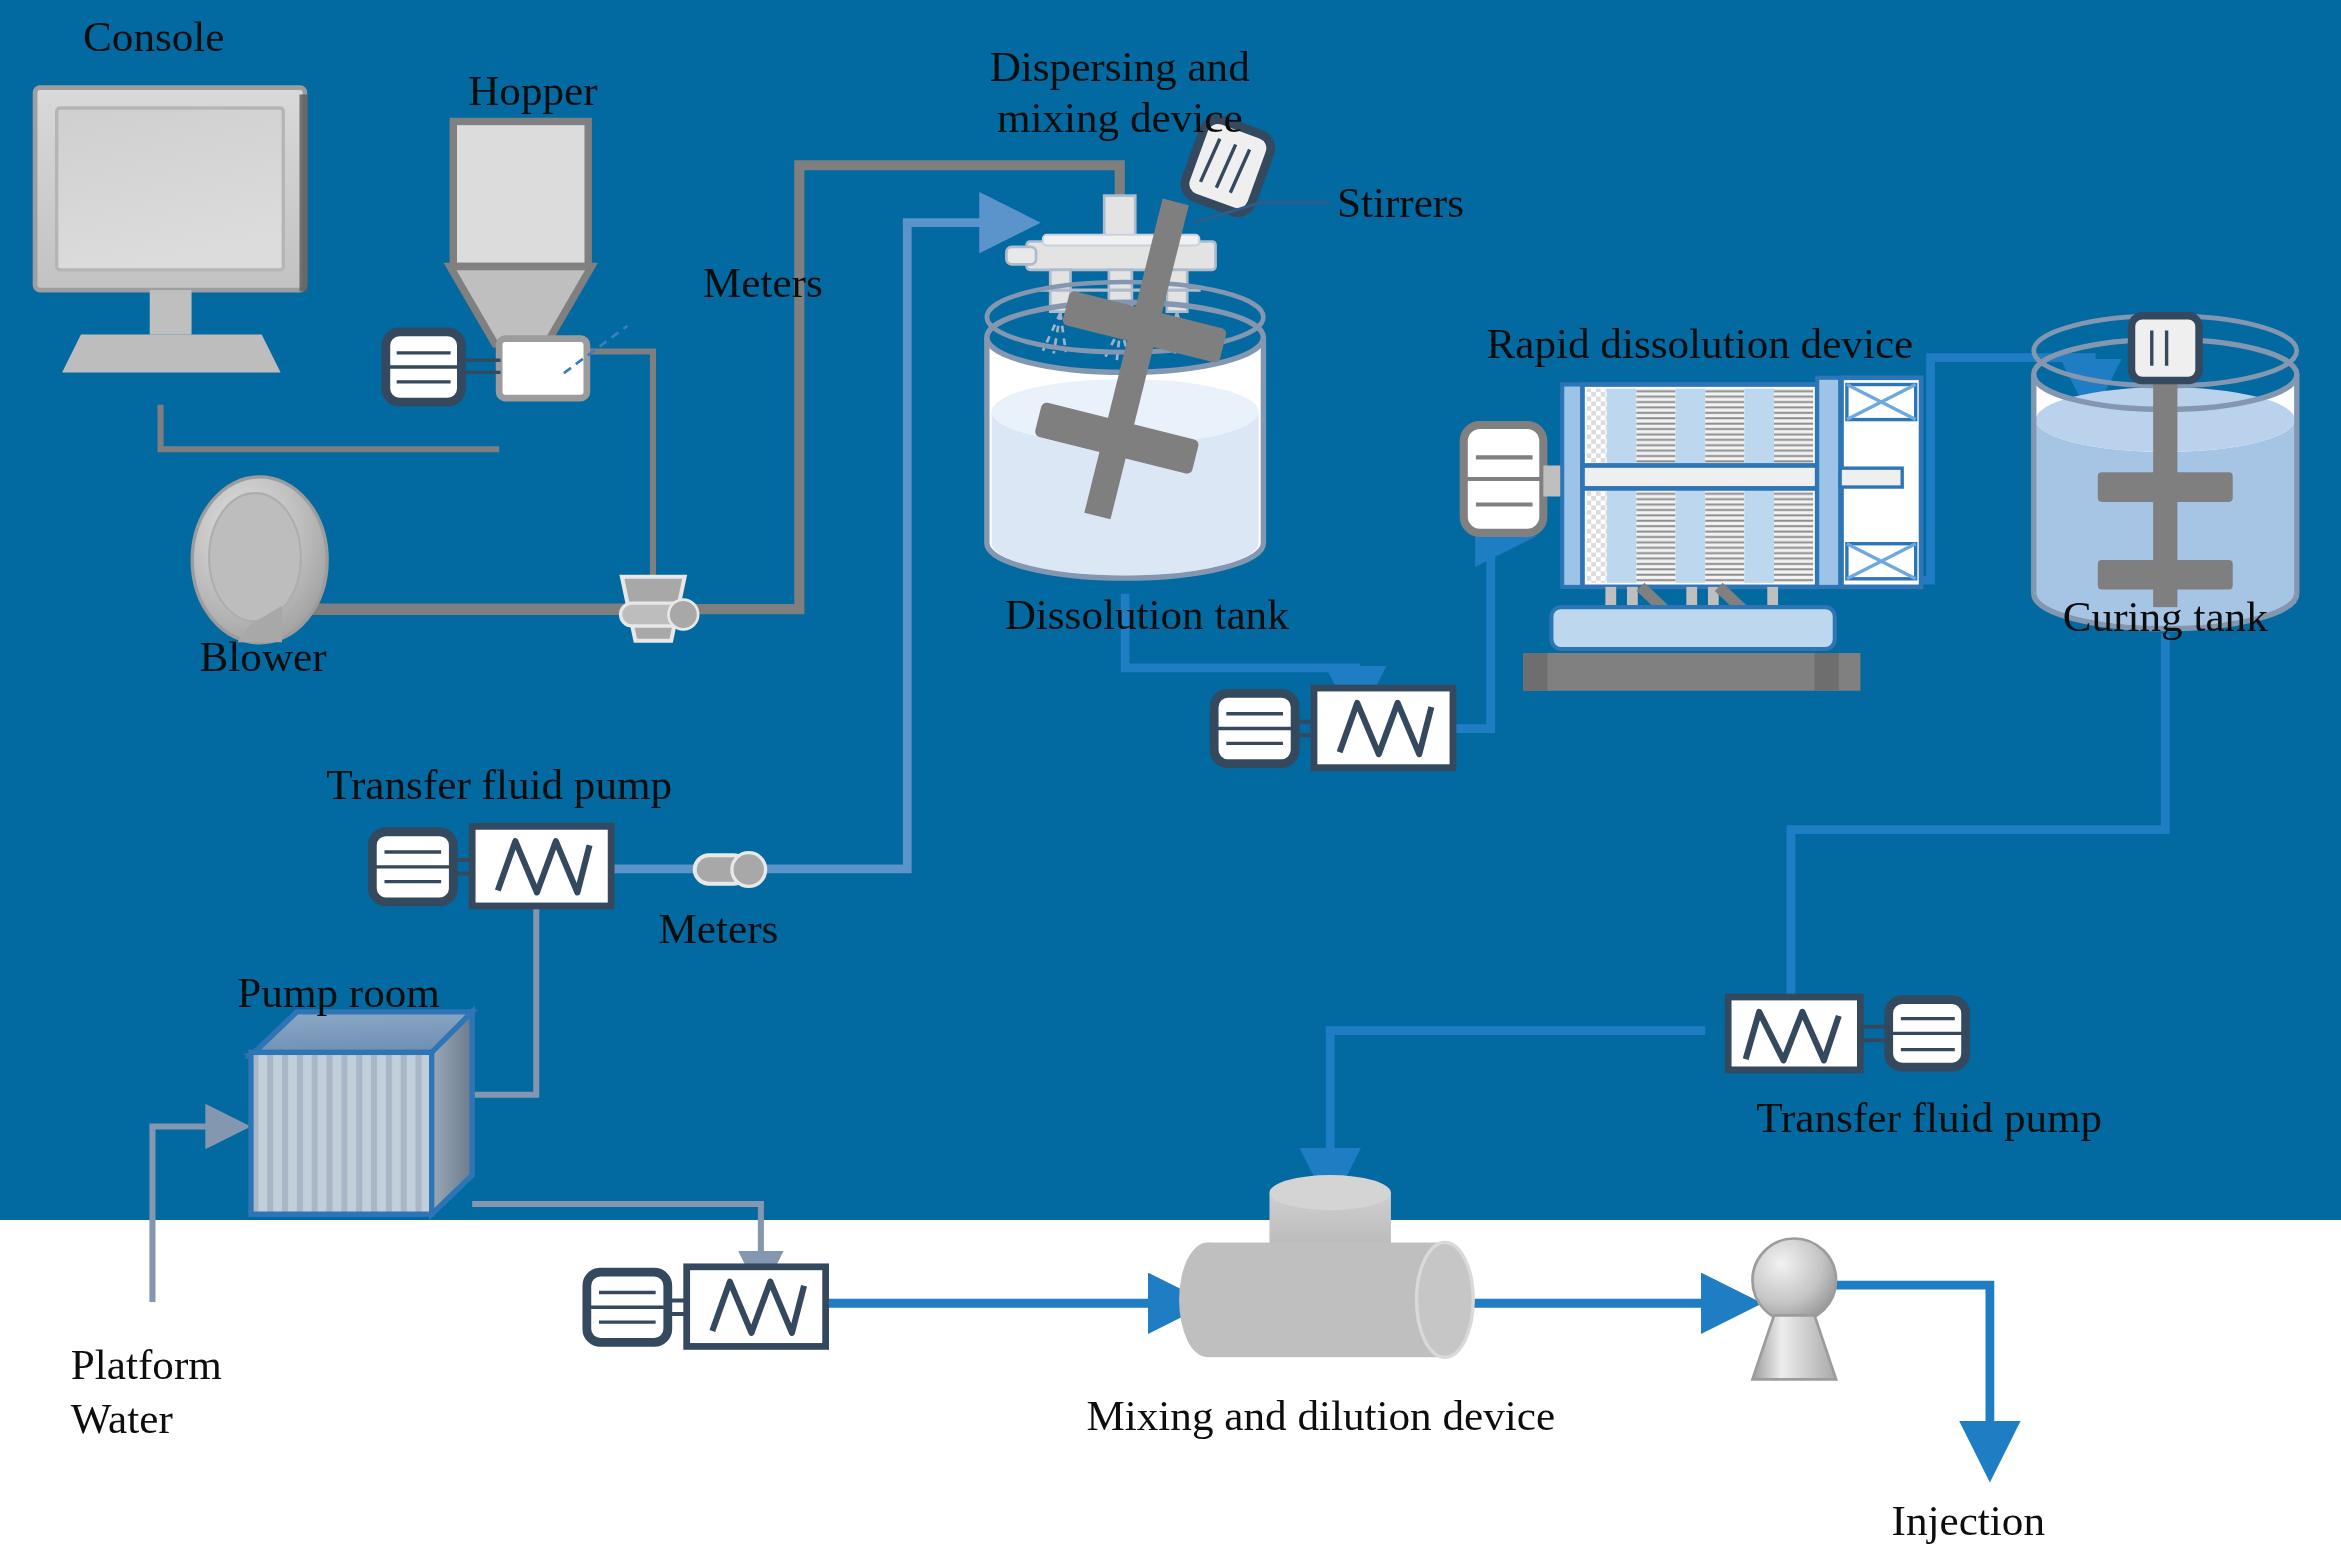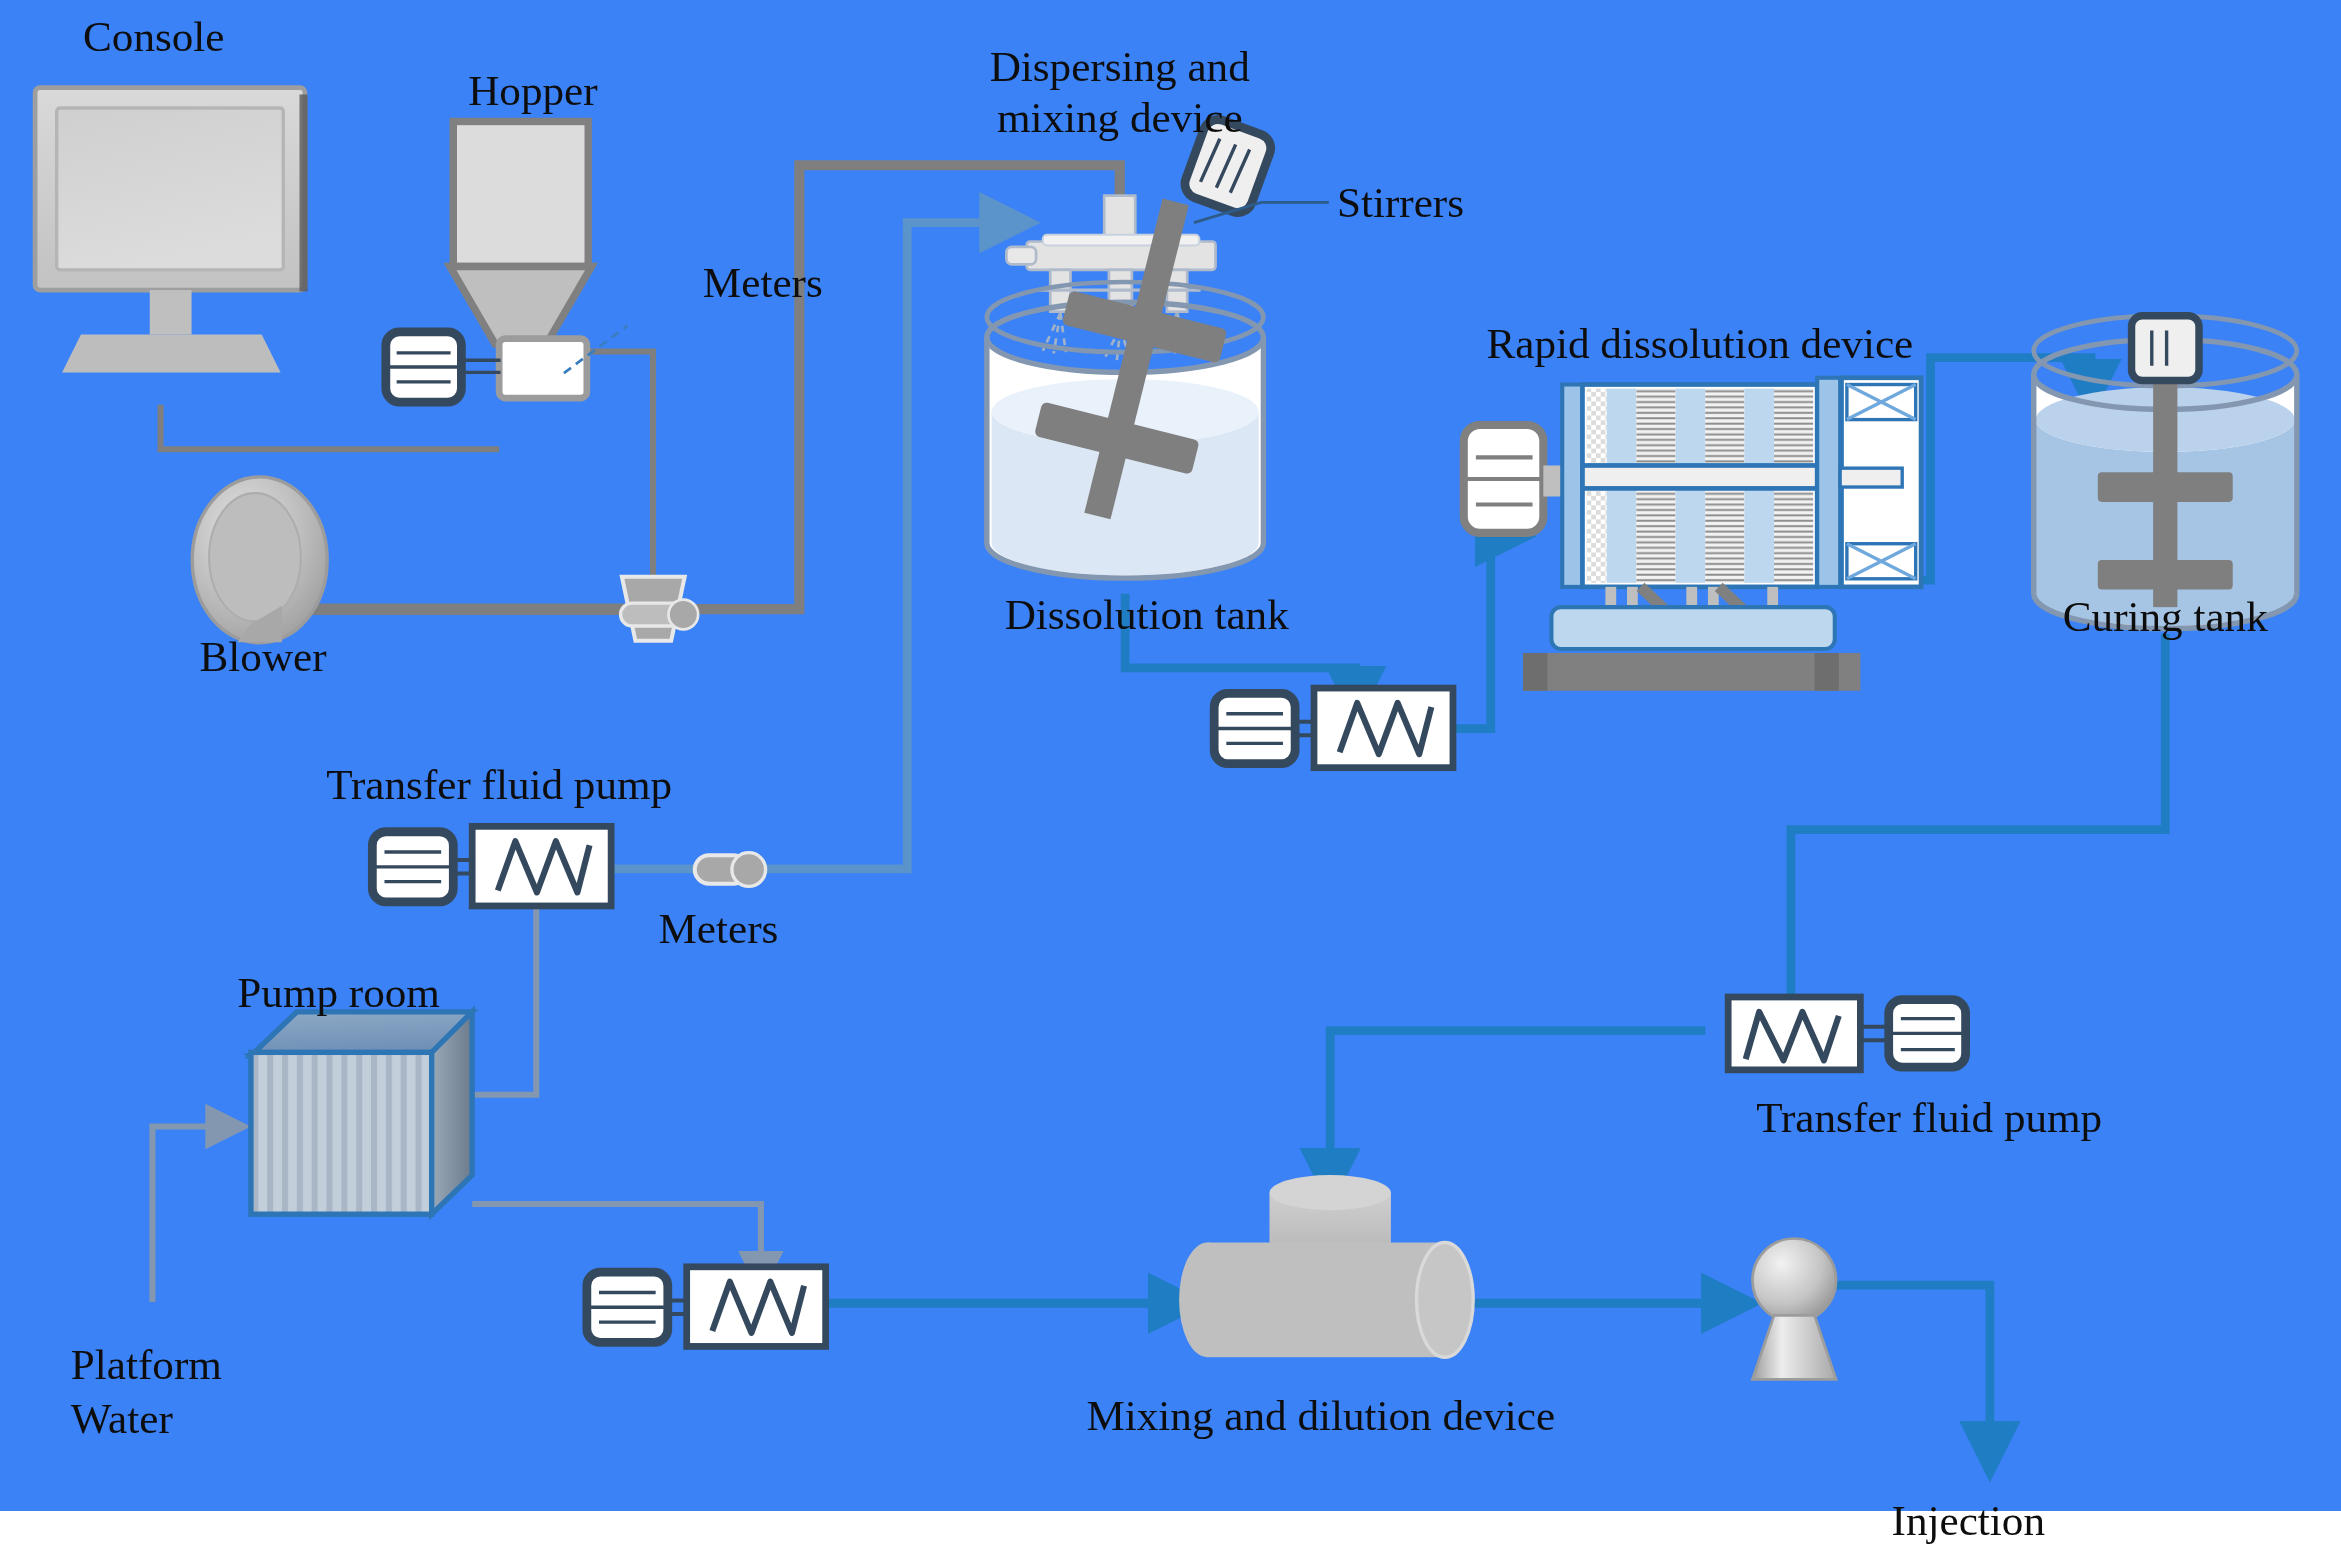--- a/index.html
+++ b/index.html
@@ -1,18 +1,18 @@
 <!DOCTYPE html>
 <html style="font-size:10.8px"><head>
 <meta charset="utf-8">
 <style>
   html,body{margin:0;padding:0;background:#fff;}
   body{width:2342px;height:1565px;overflow:hidden;
        font-family:"Liberation Serif","DejaVu Serif",serif;}
-  #stage{position:relative;width:2342px;height:1511px;background:#3b82f6;}
+  #stage{position:relative;width:2342px;height:1220px;background:#0369a1;}
   svg#diagram{position:absolute;inset:0;width:2342px;height:1565px;display:block;}
   text{font-family:"Liberation Serif","DejaVu Serif",serif;fill:#0d0d0d;}
   .lbl{font-size:64px;}
 </style>
 </head>
 <body>
 
 <div id="stage">
 <svg id="diagram" viewBox="0 0 3472 2320">
   <defs>

